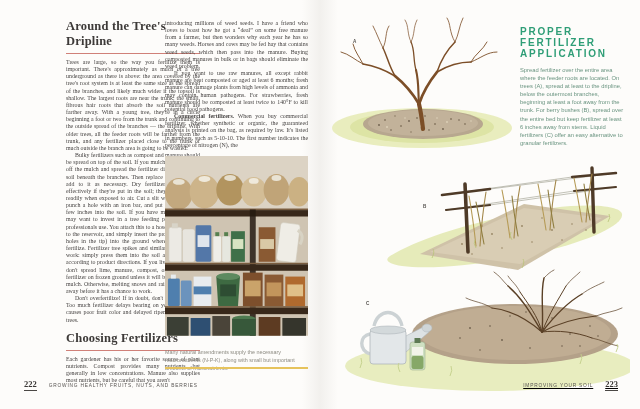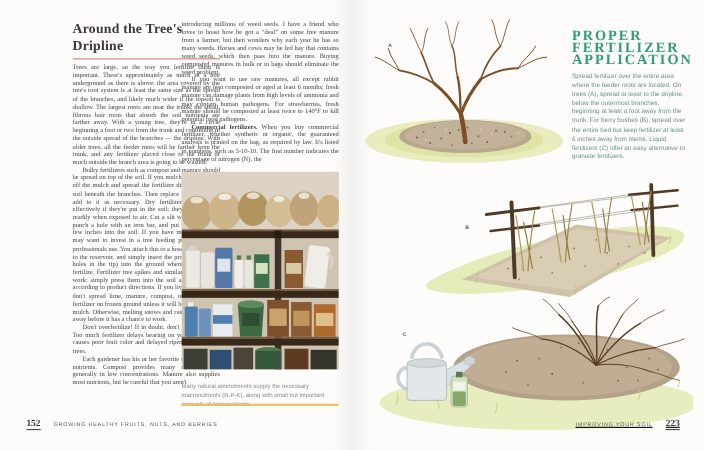--- a/index.html
+++ b/index.html
@@ -31,22 +31,22 @@
                 background:var(--caption-rule,#e6c35c);}
 
   .footer{position:absolute;bottom:18px;display:flex;align-items:baseline;gap:12px;}
   .footer-left{left:24px;}
   .footer-right{right:22px;text-decoration:underline;}
   .pagenum{font-size:8.5px;font-weight:700;color:#3b3836;border-bottom:1px solid #4a4744;padding-bottom:1px;}
   .running{font-family:"Liberation Sans","DejaVu Sans",sans-serif;font-size:4.8px;
            letter-spacing:.8px;color:#565350;}
 
   .sidebar{position:absolute;left:200px;top:26px;width:106px;}
-  .sidebar h3{font-family:Liberation Serif, serif;
-              font-size:13px;font-weight:700;letter-spacing:1.8px;line-height:11px;
+  .sidebar h3{font-family:Liberation Sans, sans-serif;
+              font-size:10px;font-weight:700;letter-spacing:1.8px;line-height:11px;
               color:var(--sidebar-green,#2f9e77);margin:0 0 7px 0;}
   .sidebar p{font-family:"Liberation Sans","DejaVu Sans",sans-serif;
              font-size:5.8px;line-height:8.1px;color:#6a9480;margin:0;}
 
   .illo{position:absolute;}
   .illo-tree{left:5px;top:8px;width:195px;height:142px;}
   .illo-trellis{left:52px;top:148px;width:260px;height:132px;}
   .illo-can{left:10px;top:268px;width:300px;height:130px;}
   .fig-label{position:absolute;font-family:"Liberation Sans","DejaVu Sans",sans-serif;
              font-size:4.6px;font-weight:700;color:#55524e;}
@@ -60,20 +60,21 @@
 <div class="spread">
   <div class="gutter"></div>
 
   <div class="page page-left">
 
     <div class="col col1">
       <h2 class="sec">Around the Tree's Dripline</h2>
       <p class="body">Trees are large, so the way you fertilize them is important. There's approximately as much of a tree underground as there is above: the area covered by the tree's root system is at least the same size as the spread of the branches, and likely much wider if the topsoil is shallow. The largest roots are near the trunk; the small, fibrous hair roots that absorb the soil nutrients are farther away. With a young tree, they're in a circle beginning a foot or two from the trunk and continuing to the outside spread of the branches — the dripline. With older trees, all the feeder roots will be farther from the trunk, and any fertilizer placed close to the trunk or much outside the branch area is going to be wasted.</p>
       <p class="body">Bulky fertilizers such as compost and manure should be spread on top of the soil. If you mulch regularly, pull off the mulch and spread the fertilizer directly over the soil beneath the branches. Then replace the mulch and add to it as necessary. Dry fertilizers work more effectively if they're put in the soil; they lose nitrogen readily when exposed to air. Cut a slit with a spade, or punch a hole with an iron bar, and put the fertilizer a few inches into the soil. If you have many trees, you may want to invest in a tree feeding probe, the kind professionals use. You attach this to a hose, add fertilizer to the reservoir, and simply insert the probe (which has holes in the tip) into the ground where you want to fertilize. Fertilizer tree spikes and similar products also work: simply press them into the soil around the tree according to product directions. If you live in the North, don't spread lime, manure, compost, or any kind of fertilizer on frozen ground unless it will be covered with mulch. Otherwise, melting snows and rains will wash it away before it has a chance to work.</p>
       <p class="body">Don't overfertilize! If in doubt, don't — or use less. Too much fertilizer delays bearing on young trees and causes poor fruit color and delayed ripening on mature trees.</p>
+      <h2 class="sec second">Choosing Fertilizers</h2>
       <p class="body">Each gardener has his or her favorite source of plant nutrients. Compost provides many nutrients, but generally in low concentrations. Manure also supplies most nutrients, but be careful that you aren't</p>
     </div>
 
     <div class="col col2">
       <p class="body">introducing millions of weed seeds. I have a friend who loves to boast how he got a “deal” on some free manure from a farmer, but then wonders why each year he has so many weeds. Horses and cows may be fed hay that contains weed seeds, which then pass into the manure. Buying composted manures in bulk or in bags should eliminate the weed problem.</p>
       <p class="body">If you want to use raw manures, all except rabbit manure are best composted or aged at least 6 months; fresh manure can damage plants from high levels of ammonia and may contain human pathogens. For strawberries, fresh manure should be composted at least twice to 140°F to kill potential food pathogens.</p>
       <p class="body"><b>Commercial fertilizers.</b> <span>When you buy commercial fertilizer, whether synthetic or organic, the guaranteed analysis is printed on the bag, as required by law. It's listed in numbers, such as 5-10-10. The first number indicates the percentage of nitrogen (N), the</span></p>
     </div>
 
     <svg class="photo" viewBox="0 0 145 182">
@@ -141,21 +142,21 @@
       <ellipse cx="80" cy="165" rx="12" ry="3.5" fill="#4e7a50"></ellipse>
       <rect x="68" y="165" width="24" height="17" fill="#37583a"></rect>
       <rect x="95" y="163" width="22" height="19" fill="#5d3b22"></rect>
       <rect x="119" y="164" width="24" height="18" fill="#35352c"></rect>
     </svg>
 
     <p class="caption">Many natural amendments supply the necessary macronutrients (N-P-K), along with small but important amounts of micronutrients.</p>
     <div class="caption-rule"></div>
 
     <div class="footer footer-left">
-      <span class="pagenum">152</span>
+      <span class="pagenum">222</span>
       <span class="running">GROWING HEALTHY FRUITS, NUTS, AND BERRIES</span>
     </div>
   </div>
 
   <div class="page page-right">
 
     <svg class="illo illo-tree" viewBox="0 0 195 142">
       <ellipse cx="97" cy="120" rx="90" ry="20" fill="#e9edbe"></ellipse>
       <ellipse cx="97" cy="119" rx="72" ry="16" fill="#dde4a5"></ellipse>
       <ellipse cx="98" cy="116" rx="60" ry="15" fill="#b7a78f"></ellipse>

